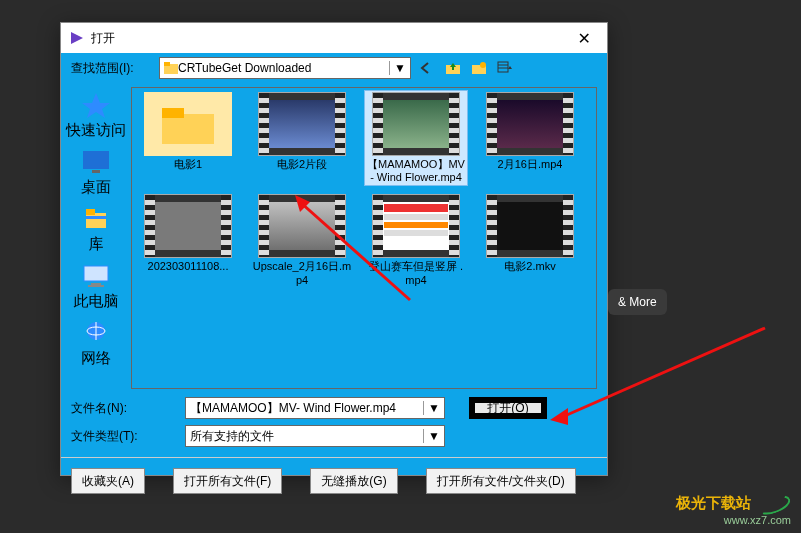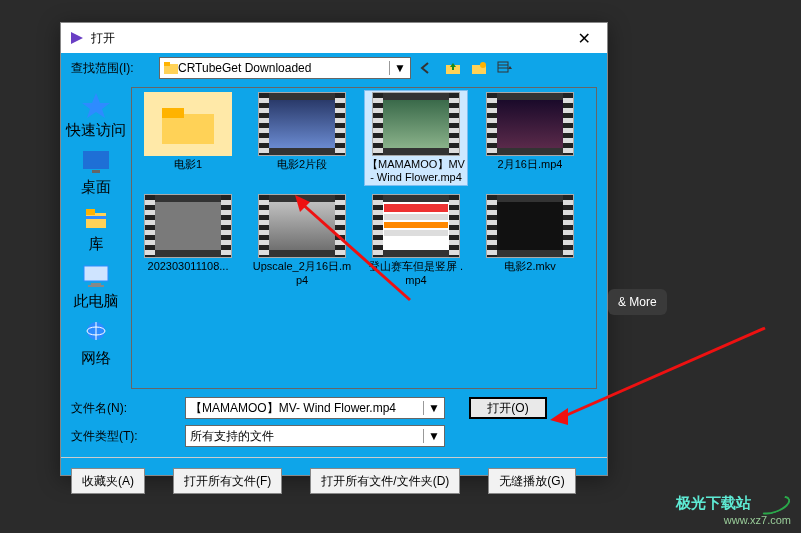--- a/index.html
+++ b/index.html
@@ -69,21 +69,21 @@
 
 .bottom-fields { padding: 4px 10px; font-size: 12px; }
 .field-row { display: flex; align-items: center; gap: 24px; margin-bottom: 6px; }
 .field-row .flabel { width: 90px; }
 .field-row .combo {
   width: 260px; height: 22px; border: 1px solid #666; display: flex;
   align-items: center; padding: 0 4px; background: #fff; font-family: monospace, sans-serif;
 }
 .combo .caret { margin-left: auto; border-left: 1px solid #999; padding-left: 4px; }
 .field-row .btn {
-  width: 78px; height: 22px; border: 2px solid #000000; background: #e9e9e9;
+  width: 78px; height: 22px; border: 6px solid #000000; background: #e9e9e9;
   display: flex; align-items: center; justify-content: center; cursor: pointer;
 }
 
 .footer-buttons {
   border-top: 1px solid #ccc; padding: 10px; display: flex; gap: 28px;
   font-size: 12px;
 }
 .footer-buttons .fbtn {
   height: 26px; padding: 0 10px; border: 1px solid #888; background: #f2f2f2;
   display: flex; align-items: center; justify-content: center; cursor: pointer;
@@ -97,21 +97,21 @@
 }
 
 .arrow { position: absolute; pointer-events: none; }
 .arrow line { stroke: #e11; stroke-width: 3; }
 .arrow polygon { fill: #e11; }
 
 .watermark {
   position: absolute; right: 10px; bottom: 6px; color: #9c9; font-size: 11px;
   text-align: right; line-height: 1.3;
 }
-.watermark .brand { color: #5eead4; font-size: 15px; font-weight: bold; }
+.watermark .brand { color: #eab308; font-size: 15px; font-weight: bold; }
 .watermark .swoosh { display:inline-block; width:34px; height:16px; border:2px solid #2aa84a; border-radius:50%; border-top-color:transparent; border-left-color:transparent; transform:rotate(-20deg); vertical-align:middle; margin-left:6px;}
 </style>
 </head>
 <body>
 
 <div class="dialog">
 
   <div class="titlebar">
     <svg class="app-glyph" viewBox="0 0 16 16">
         <polygon points="2,2 14,8 2,14" fill="#6a3fc4"></polygon>
@@ -274,22 +274,22 @@
       <div class="combo">
         <span>所有支持的文件</span>
         <span class="caret">▼</span>
       </div>
     </div>
   </div>
 
   <div class="footer-buttons">
     <div class="fbtn">收藏夹(A)</div>
     <div class="fbtn">打开所有文件(F)</div>
+    <div class="fbtn">无缝播放(G)</div>
     <div class="fbtn">打开所有文件/文件夹(D)</div>
-    <div class="fbtn">无缝播放(G)</div>
   </div>
 
 </div>
 
 <div class="and-more">&amp; More</div>
 
 <svg class="arrow" style="left:280px; top:190px;" width="140" height="120">
   <line x1="130" y1="110" x2="20" y2="12"></line>
   <polygon points="15,5 30,12 20,22"></polygon>
 </svg>

